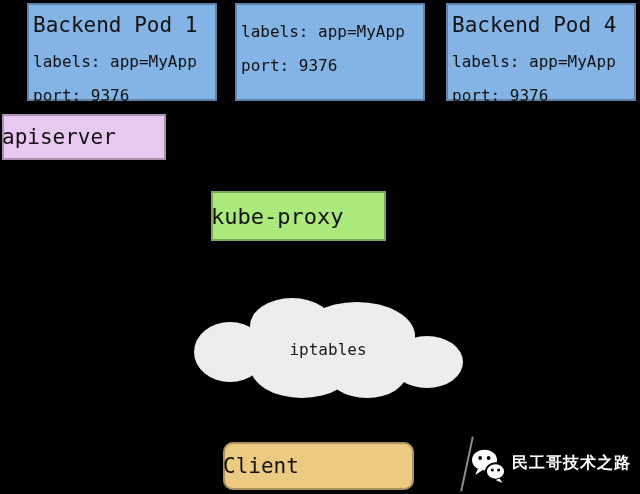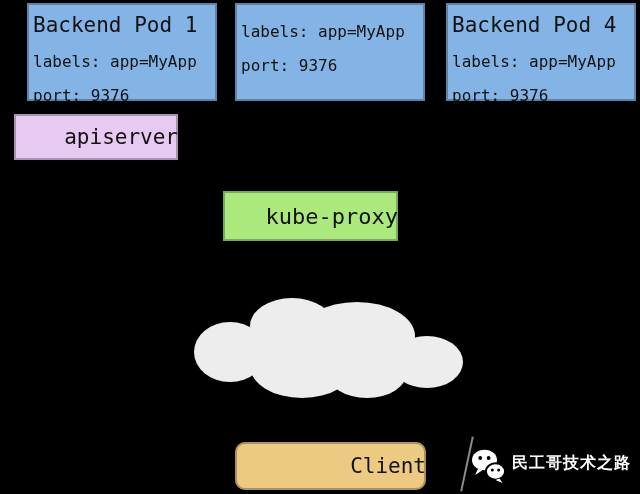--- a/index.html
+++ b/index.html
@@ -38,24 +38,23 @@
     line-height: 24px;
     margin-top: 10px;
     white-space: nowrap;
   }
   .pod1 { left: 27px; }
   .pod2 { left: 235px; }
   .pod3 { left: 446px; }
   .label-box {
     display: flex;
     align-items: center;
-    justify-content: flex-end;
+    justify-content: flex-start;
     font-size: 21px;
     white-space: nowrap;
-    margin-left: 12px;
   }
   .apiserver {
     left: 2px; top: 114px;
     width: 164px; height: 46px;
     background: #e8c9f2;
   }
   .kubeproxy {
     left: 211px; top: 191px;
     width: 175px; height: 50px;
     background: #ace97d;
@@ -136,20 +135,21 @@
   <svg class="cloud-svg" viewBox="0 0 272 108" aria-hidden="true">
     <g fill="#ededed">
       <ellipse cx="38" cy="58" rx="36" ry="30"></ellipse>
       <ellipse cx="100" cy="32" rx="42" ry="28"></ellipse>
       <ellipse cx="165" cy="42" rx="58" ry="34"></ellipse>
       <ellipse cx="235" cy="68" rx="36" ry="26"></ellipse>
       <ellipse cx="110" cy="72" rx="52" ry="32"></ellipse>
       <ellipse cx="175" cy="78" rx="40" ry="26"></ellipse>
     </g>
   </svg>
+  <div class="cloud-label">iptables</div>
 
   <div class="box label-box client">
     <span>Client</span>
   </div>
 
   <div class="wm-slash"></div>
   <svg class="wm-icon" viewBox="0 0 34 35" aria-hidden="true">
 
     <ellipse cx="13.5" cy="11" rx="12.5" ry="10.2" fill="#ffffff"></ellipse>
     <path d="M7 19.5 L4.2 26 L11.5 21.2 Z" fill="#ffffff"></path>

